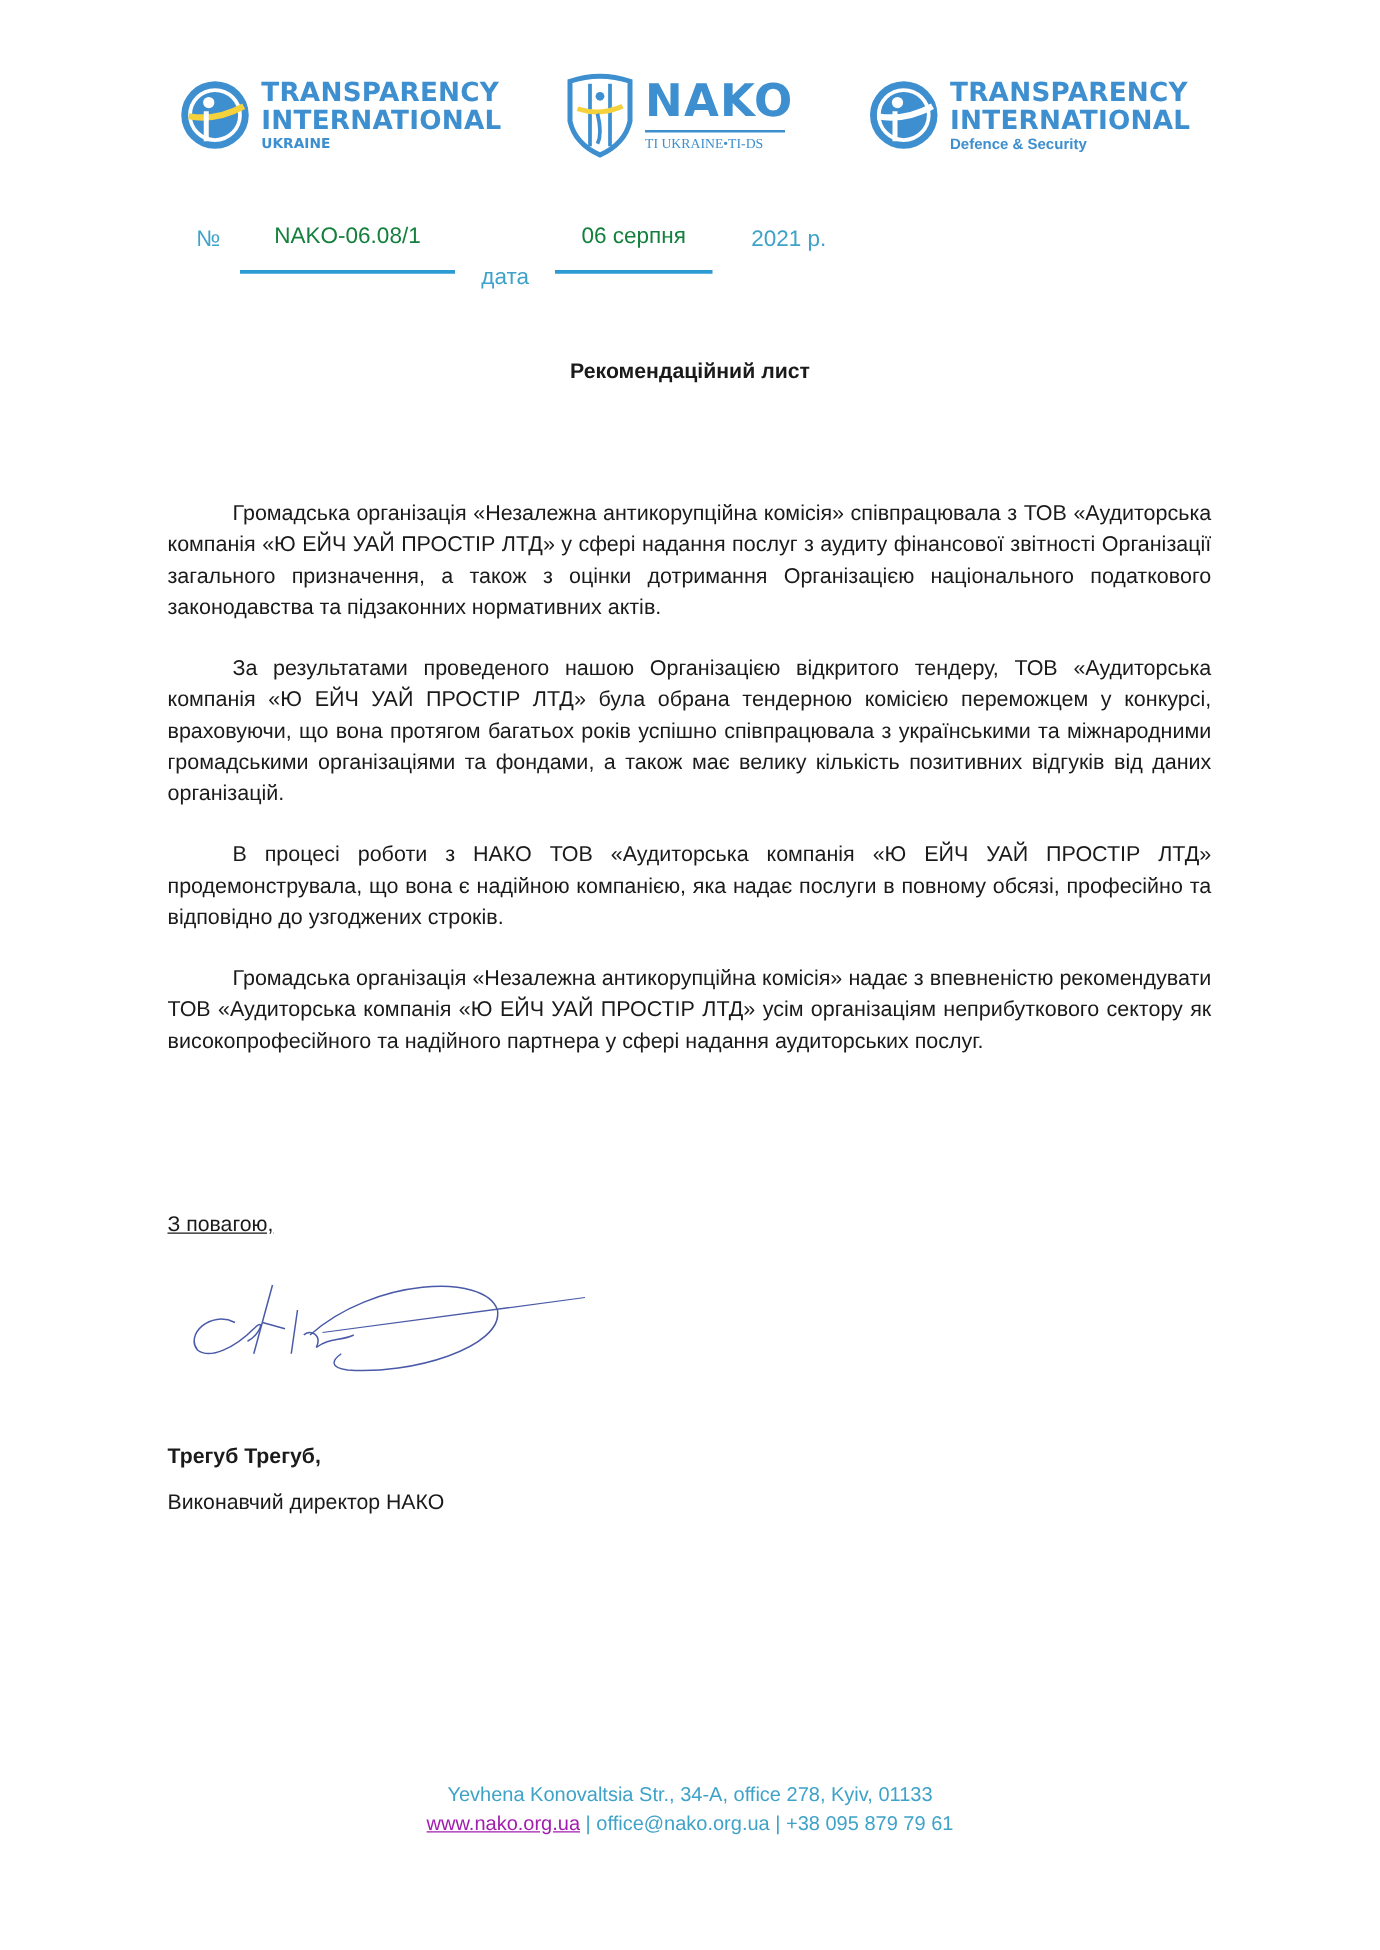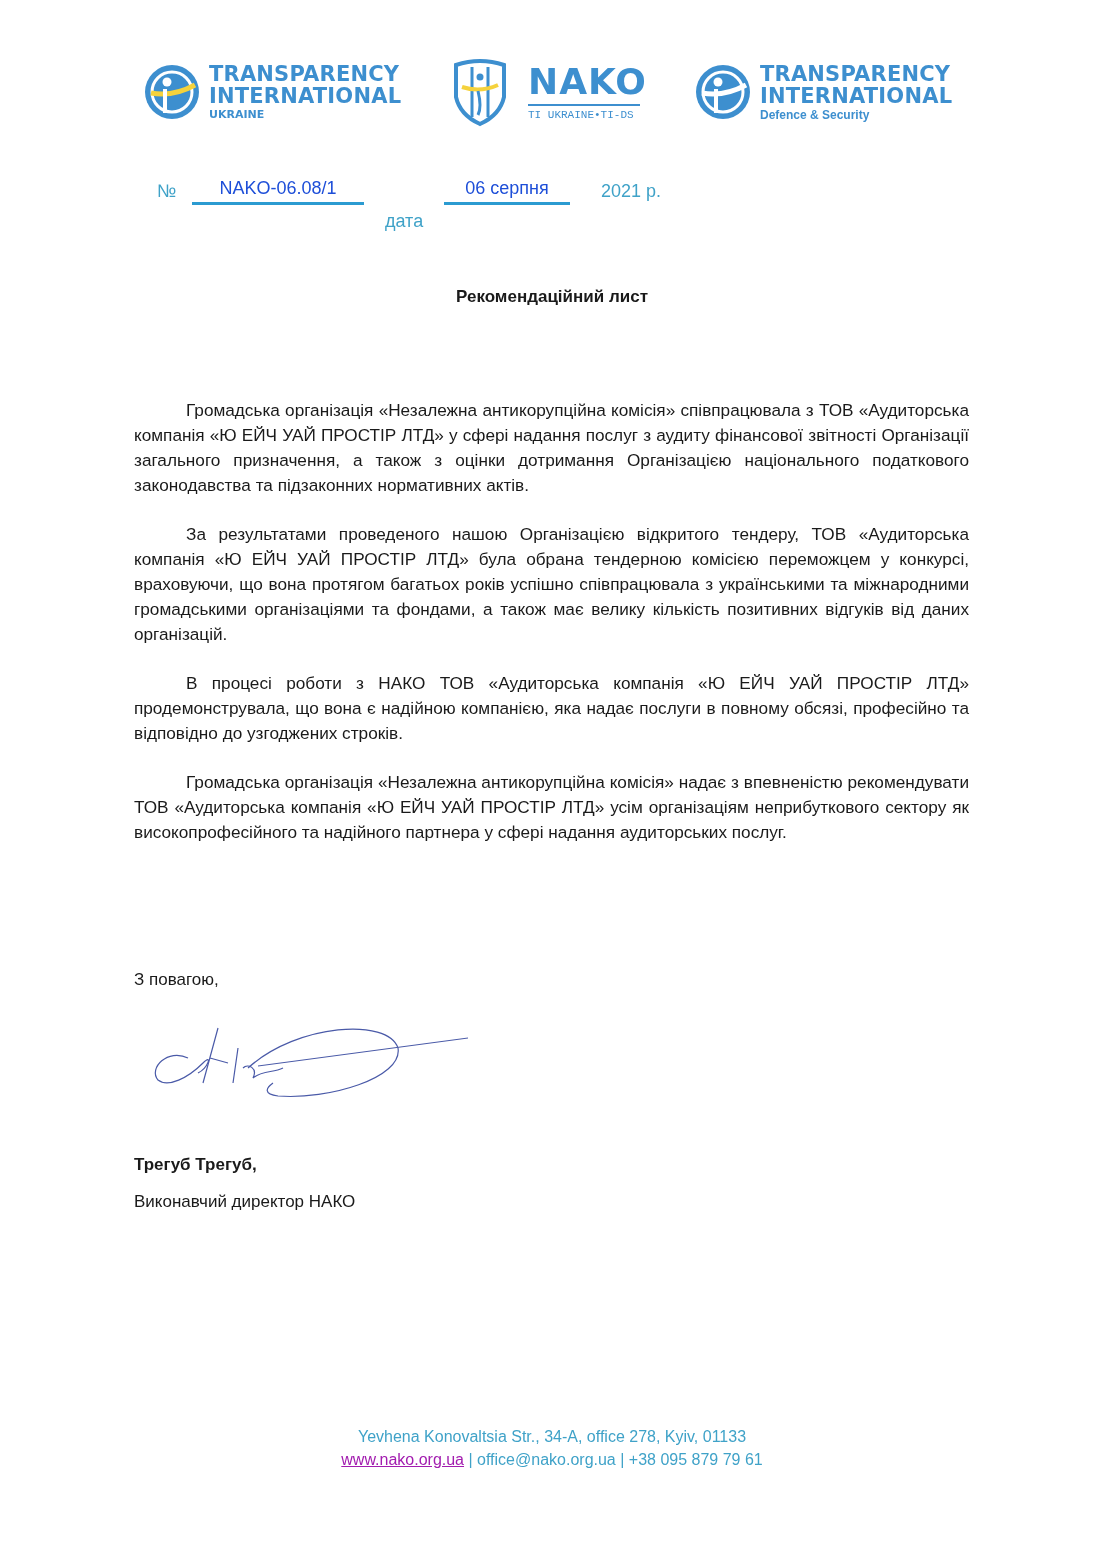--- a/index.html
+++ b/index.html
@@ -5,34 +5,34 @@
   html, body { margin: 0; padding: 0; background: #ffffff; }
   body { width: 1104px; height: 1560px; position: relative; overflow: hidden;
          font-family: "Liberation Sans", sans-serif; color: #1a1a1a; }
   .logo { position: absolute; top: 56px; height: 72px; display: flex; align-items: center; }
   .logo .txt { display: flex; flex-direction: column; margin-left: 8px; }
   .ti .line1, .ti .line2 { font-family: "DejaVu Sans", sans-serif; font-weight: bold; color: #3d8fcf; font-size: 21px; line-height: 22px; letter-spacing: 0.2px; }
   .ti .line3 { font-family: "DejaVu Sans", sans-serif; font-weight: bold; color: #3d8fcf; font-size: 11px; line-height: 14px; margin-top: 1px; }
   .ti-ds .line3 { font-family: "Liberation Sans", sans-serif; font-size: 12px; }
   .nako .big { font-family: "DejaVu Sans", sans-serif; font-weight: bold; color: #3d8fcf; font-size: 36px; line-height: 38px; letter-spacing: 1px; }
   .nako .rule { height: 2px; background: #3d8fcf; width: 112px; margin: 3px 0 3px; }
-  .nako .sub { font-family: Liberation Mono, monospace; color: #3d8fcf; font-size: 11px; line-height: 13px; }
+  .nako .sub { font-family: Liberation Serif, serif; color: #3d8fcf; font-size: 11px; line-height: 13px; }
 
   .refline { position: absolute; top: 178px; left: 157px; height: 30px; width: 520px;
              font-family: "Liberation Sans", sans-serif; font-size: 18px; }
   .refline span { position: absolute; top: 3px; }
   .lbl { color: #3fa2c8; }
-  .field { color: #1d4ed8; text-align: center; border-bottom: 3px solid #2b9bd1; padding-bottom: 3px; top: 0 !important; }
+  .field { color: #15803d; text-align: center; border-bottom: 3px solid #2b9bd1; padding-bottom: 17px; top: 0 !important; }
 
   .title { position: absolute; top: 287px; left: 0; width: 1104px; text-align: center;
            font-weight: bold; font-size: 17px; }
   .body { position: absolute; left: 134px; width: 835px; top: 398px;
           font-family: "Liberation Sans", sans-serif; font-size: 17.2px; line-height: 25px; }
   .body p { margin: 0 0 24px 0; text-indent: 52px; text-align: justify; }
-  .closing { position: absolute; left: 134px; top: 970px; font-size: 17px; }
+  .closing { position: absolute; left: 134px; top: 970px; font-size: 17px; text-decoration: underline; }
   .signature { position: absolute; left: 148px; top: 1008px; width: 330px; height: 100px; }
   .signer { position: absolute; left: 134px; top: 1155px; font-size: 17px; font-weight: bold; }
   .position { position: absolute; left: 134px; top: 1192px; font-size: 17px; }
   .footer { position: absolute; top: 1425px; left: 0; width: 1104px; text-align: center;
             color: #3fa2c8; font-size: 16px; line-height: 23px; }
   .footer a { color: #a21caf; text-decoration: underline; }
 </style>
 </head>
 <body>
 
@@ -52,21 +52,21 @@
 </div>
 
 <div class="logo nako" style="left:452px;">
   <svg width="56" height="70" viewBox="0 0 56 70">
     <path d="M4 8 Q28 0 52 8 L52 40 Q48 58 28 67 Q8 58 4 40 Z" fill="none" stroke="#3d8fcf" stroke-width="4"></path>
     <path d="M20 10 L20 60 M36 10 L36 60" stroke="#3d8fcf" stroke-width="3"></path>
     <circle cx="28" cy="20" r="3.5" fill="#3d8fcf"></circle>
     <path d="M10 30 Q28 36 46 28" stroke="#f5d23c" stroke-width="4" fill="none"></path>
     <path d="M26 34 Q30 50 26 58" stroke="#3d8fcf" stroke-width="3" fill="none"></path>
   </svg>
-  <div class="txt" style="margin-left:20px;">
+  <div class="txt" style="margin-left:8px;">
     <span class="big">NAKO</span>
     <div class="rule"></div>
     <span class="sub">TI UKRAINE•TI-DS</span>
   </div>
 </div>
 
 <div class="logo ti ti-ds" style="left:694px;">
   <svg width="58" height="58" viewBox="0 0 58 58">
     <circle cx="29" cy="29" r="27" fill="#3d8fcf"></circle>
     <circle cx="29" cy="29" r="20" fill="none" stroke="#ffffff" stroke-width="3"></circle>

